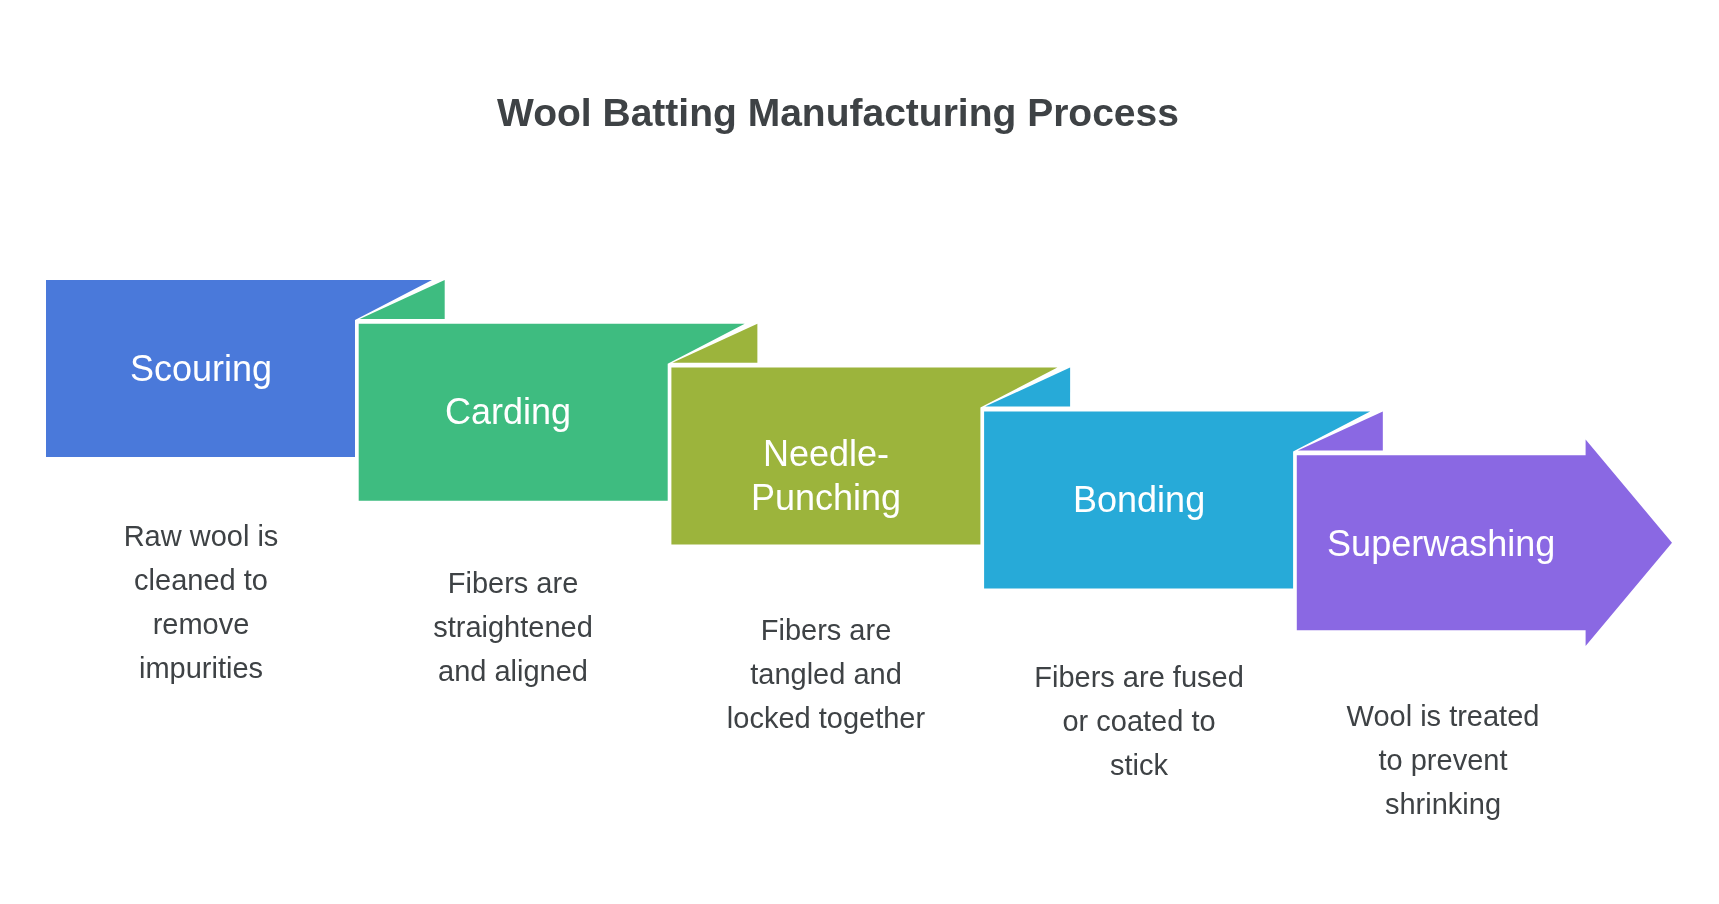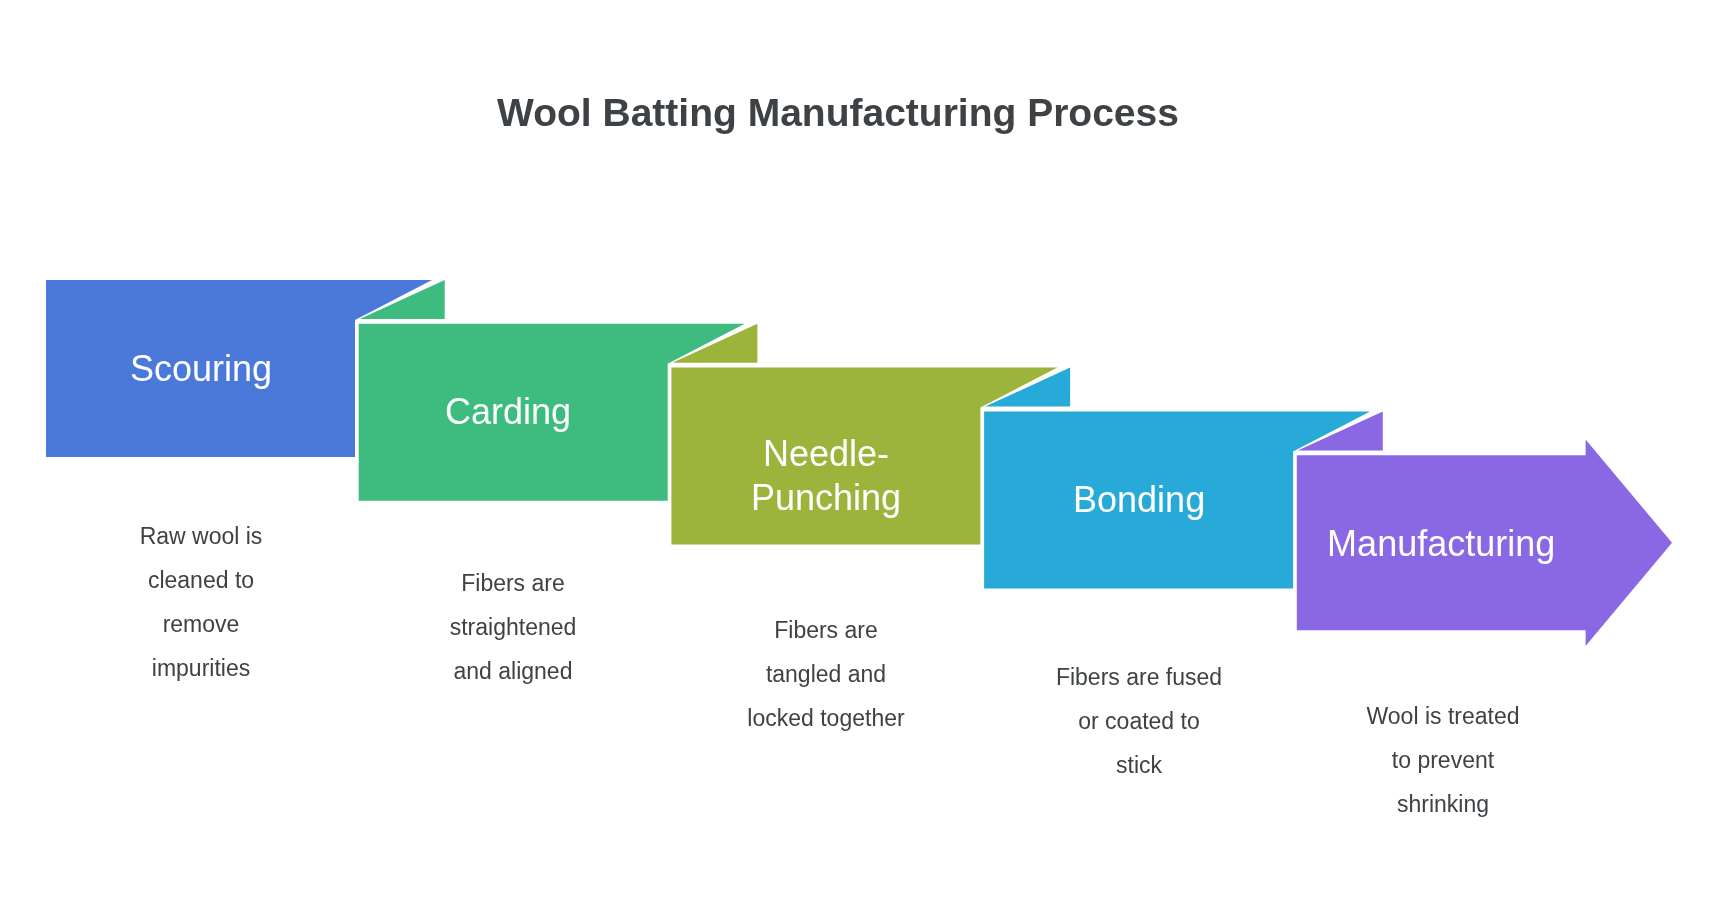--- a/index.html
+++ b/index.html
@@ -33,21 +33,21 @@
     transform: translate(-50%, -50%);
     font-size: 36px;
     line-height: 44px;
     color: #ffffff;
     text-align: center;
     white-space: pre-line;
   }
   .step-desc {
     position: absolute;
     width: 340px;
-    font-size: 23px;
+    font-size: 29px;
     line-height: 44px;
     color: #3e4245;
     text-align: center;
     white-space: pre-line;
   }
   
   .label-0 { left: 201px;    top: 368.5px; }
   .label-1 { left: 497px;  top: 412.3px; margin-left: 11px; }
   .label-2 { left: 826px;  top: 456.1px; margin-top: 20px; }
   .label-3 { left: 1139.1px; top: 499.9px; }
@@ -84,21 +84,21 @@
     <polygon points="1297.8,450.4 1382.8,411.4 1382.8,450.4" fill="#8a68e3"></polygon>
 
     <polygon points="1296.8,455.2 1585.6,455.2 1585.6,439.5 1672,542.7 1585.6,645.9 1585.6,630.2 1296.8,630.2" fill="#8a68e3"></polygon>
   </svg>
 
   <div class="step-label label-0">Scouring</div>
   <div class="step-label label-1">Carding</div>
   <div class="step-label label-2">Needle-
 Punching</div>
   <div class="step-label label-3">Bonding</div>
-  <div class="step-label label-4">Manufacturing</div>
+  <div class="step-label label-4">Superwashing</div>
 
   <div class="step-desc desc-0">Raw wool is
 cleaned to
 remove
 impurities</div>
   <div class="step-desc desc-1">Fibers are
 straightened
 and aligned</div>
   <div class="step-desc desc-2">Fibers are
 tangled and

